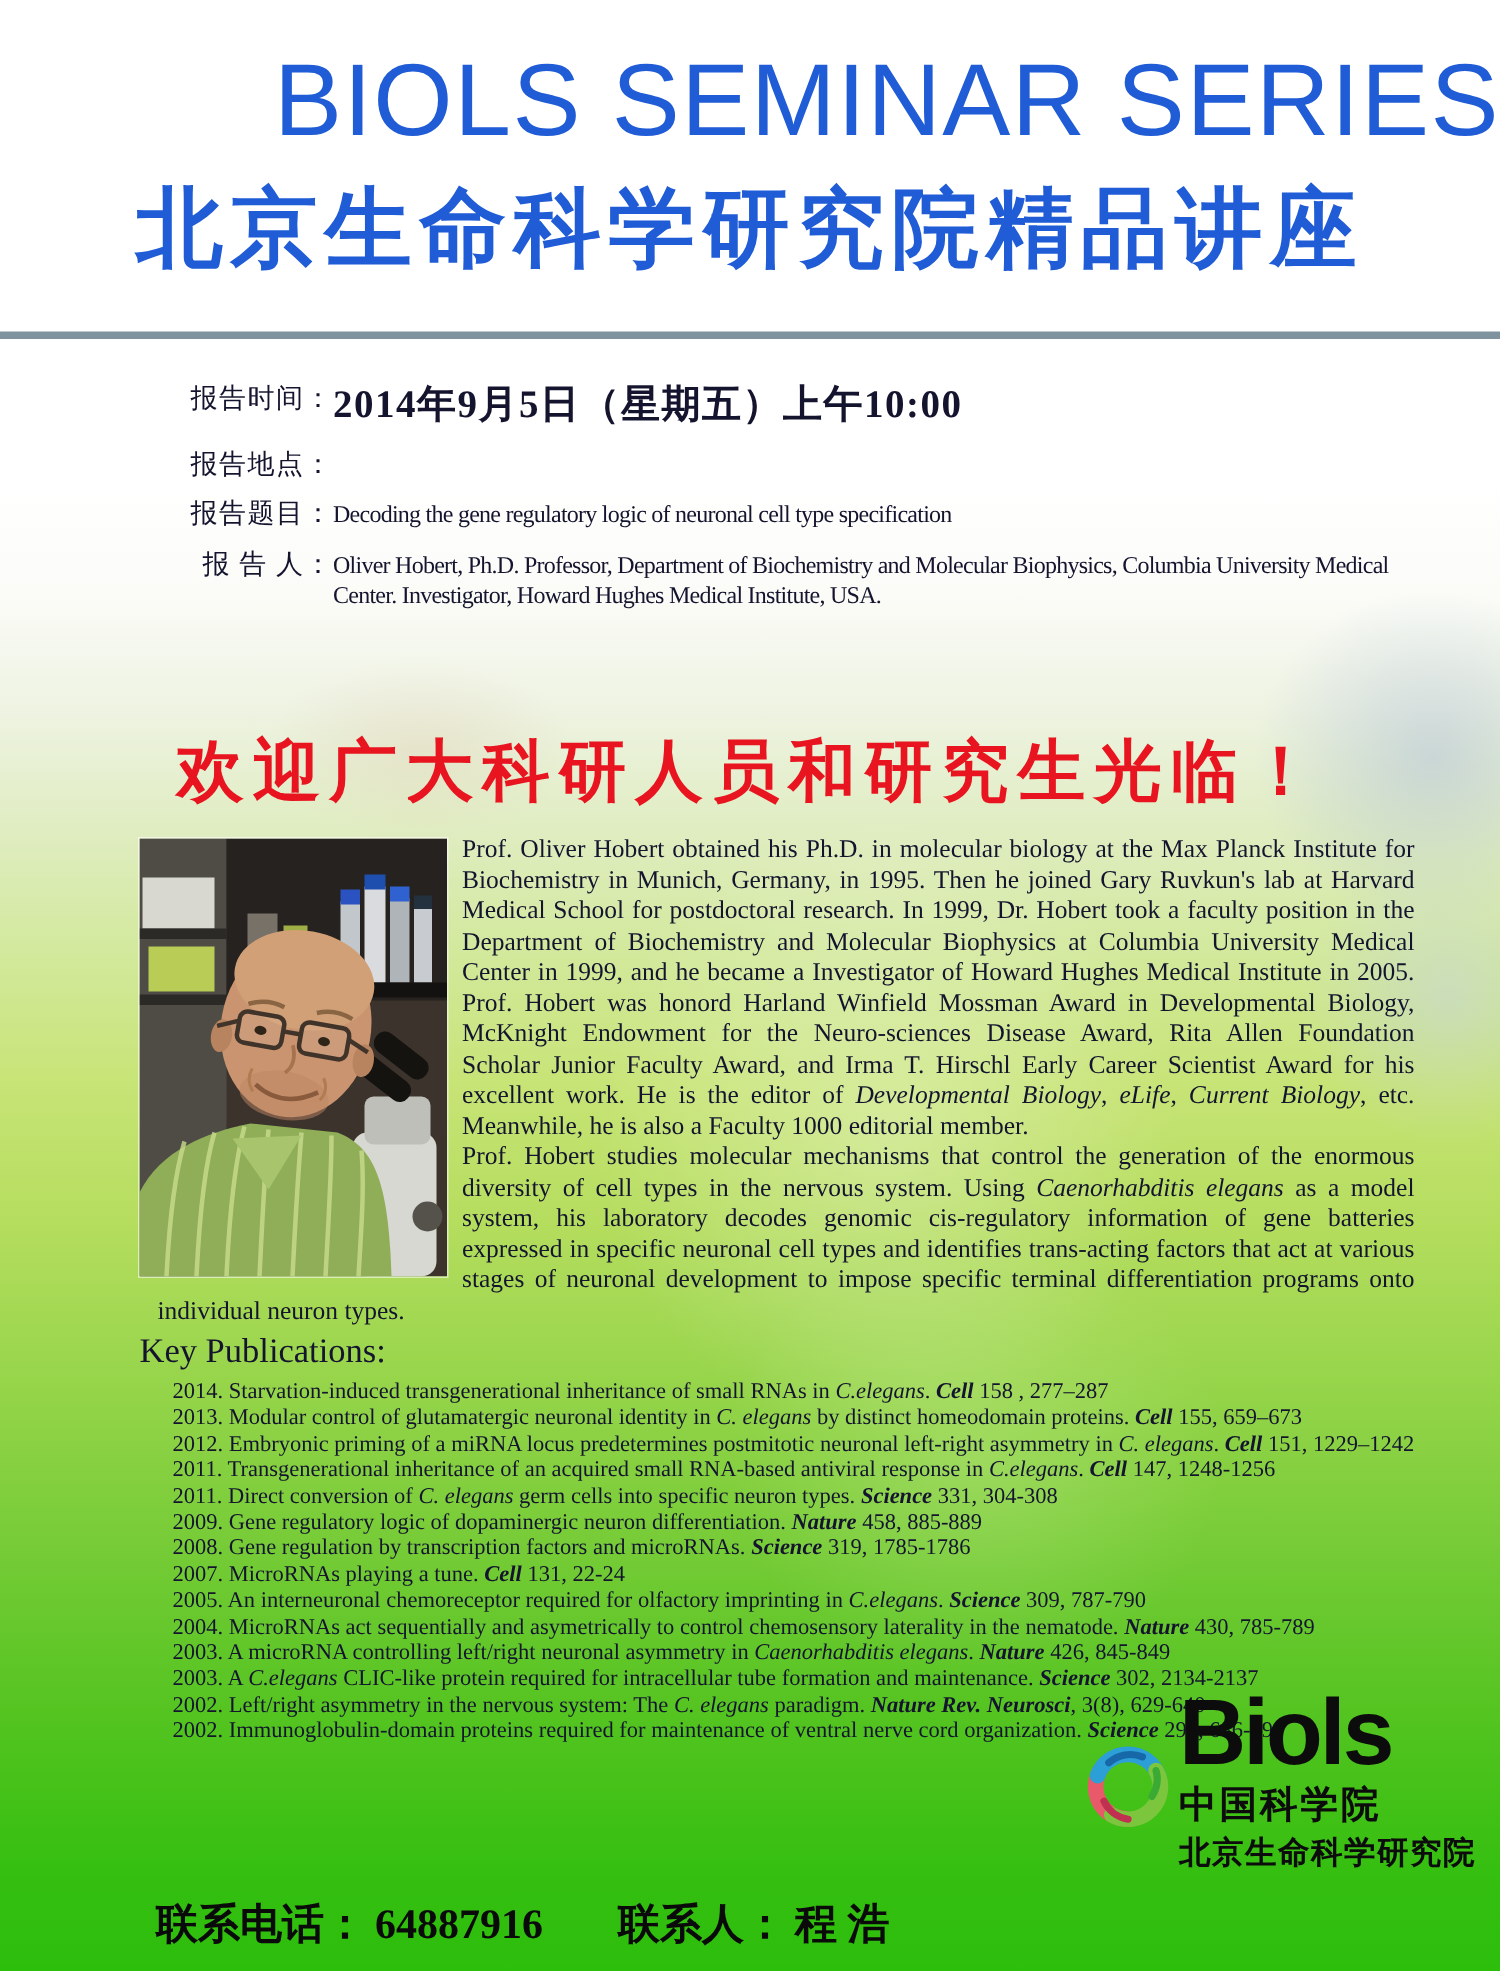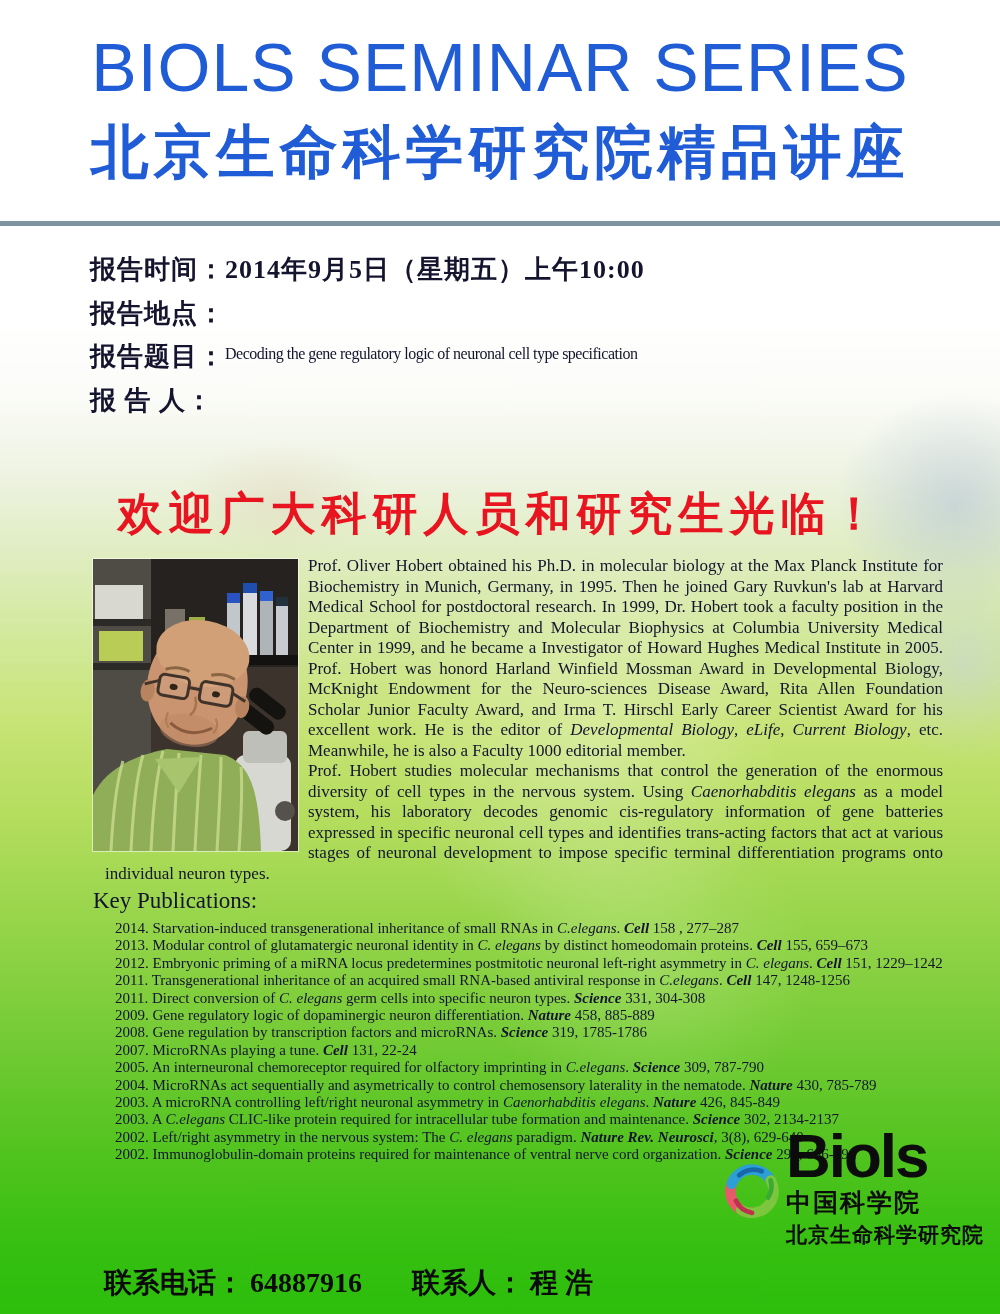--- a/index.html
+++ b/index.html
@@ -11,31 +11,31 @@
       #d3e99e 48%, #c7e476 55%, #b5dd5e 62%, #97d54b 70%, #74cb35 79%,
       #50c31e 88%, #35bf10 95%, #2dbe0c 100%);
   }
   .blob{position:absolute;border-radius:50%;pointer-events:none;}
   .blob-a{left:320px;top:460px;width:540px;height:580px;background:radial-gradient(closest-side,rgba(255,255,255,.30),rgba(255,255,255,0) 72%);}
   .blob-b{left:790px;top:350px;width:330px;height:310px;background:radial-gradient(closest-side,rgba(176,193,214,.55),rgba(176,193,214,0) 72%);}
   .blob-c{left:830px;top:530px;width:270px;height:270px;background:radial-gradient(closest-side,rgba(198,211,228,.5),rgba(198,211,228,0) 72%);}
   .blob-d{left:140px;top:415px;width:280px;height:170px;background:radial-gradient(closest-side,rgba(224,206,182,.38),rgba(224,206,182,0) 72%);}
   .blob-e{left:420px;top:760px;width:460px;height:420px;background:radial-gradient(closest-side,rgba(210,240,160,.30),rgba(210,240,160,0) 72%);}
 
-  .t-en{position:absolute;top:28px;left:0;width:100%;text-align:center;
+  .t-en{position:absolute;top:28px;left:0;width:100%;text-align:right;
     font-family:"Liberation Sans",sans-serif;font-size:68px;font-weight:400;
     color:#1f5cd6;letter-spacing:1px;}
   .t-zh{position:absolute;top:114px;left:0;width:100%;text-align:center;
     font-family:"Liberation Sans",sans-serif;font-size:58px;font-weight:700;
     color:#1f5cd6;letter-spacing:5px;}
   .rule{position:absolute;top:221px;left:0;width:100%;height:5px;background:#7e939e;}
 
   .details{position:absolute;top:254px;left:90px;right:52px;}
   .drow{display:flex;margin-bottom:11px;line-height:1.25;}
-  .dlabel{flex:0 0 132px;font-size:26px;letter-spacing:1px;white-space:nowrap;font-weight:700;}
+  .dlabel{flex:0 0 132px;font-size:18px;letter-spacing:1px;white-space:nowrap;font-weight:400;text-align:right;}
   .dvalue{flex:1;}
   .dvalue.zh{font-size:26px;font-weight:600;letter-spacing:1px;}
   .dvalue.en{font-size:16px;letter-spacing:-0.5px;padding-top:3px;font-weight:500;}
 
   .welcome{position:absolute;top:484px;left:0;width:100%;text-align:center;
     color:#e8141f;font-size:45px;font-weight:700;letter-spacing:6px;}
 
   .bio{position:absolute;top:556px;left:93px;width:850px;}
   .photo{float:left;width:205px;height:292px;margin:3px 10px 5px 0;outline:1px solid rgba(255,255,255,.55);}
   .photo svg{display:block;}
@@ -86,20 +86,21 @@
     <span class="dlabel">报告地点：</span>
   </div>
 
   <div class="drow">
     <span class="dlabel">报告题目：</span>
     <span class="dvalue en">Decoding the gene regulatory logic of neuronal cell type specification</span>
   </div>
 
   <div class="drow">
     <span class="dlabel">报 告 人：</span>
+    <span class="dvalue en">Oliver Hobert, Ph.D. Professor, Department of Biochemistry and Molecular Biophysics, Columbia University Medical Center. Investigator, Howard Hughes Medical Institute, USA.</span>
   </div>
 </section>
 
   <div class="welcome">欢迎广大科研人员和研究生光临！</div>
 
   <section class="bio">
     <div class="photo" role="img" aria-label="Portrait of Prof. Oliver Hobert in his laboratory">
       <svg viewBox="0 0 205 292" width="205" height="292">
         <rect width="205" height="292" fill="#3b332c"></rect>
         <rect x="0" y="0" width="58" height="292" fill="#4e4c45"></rect>

